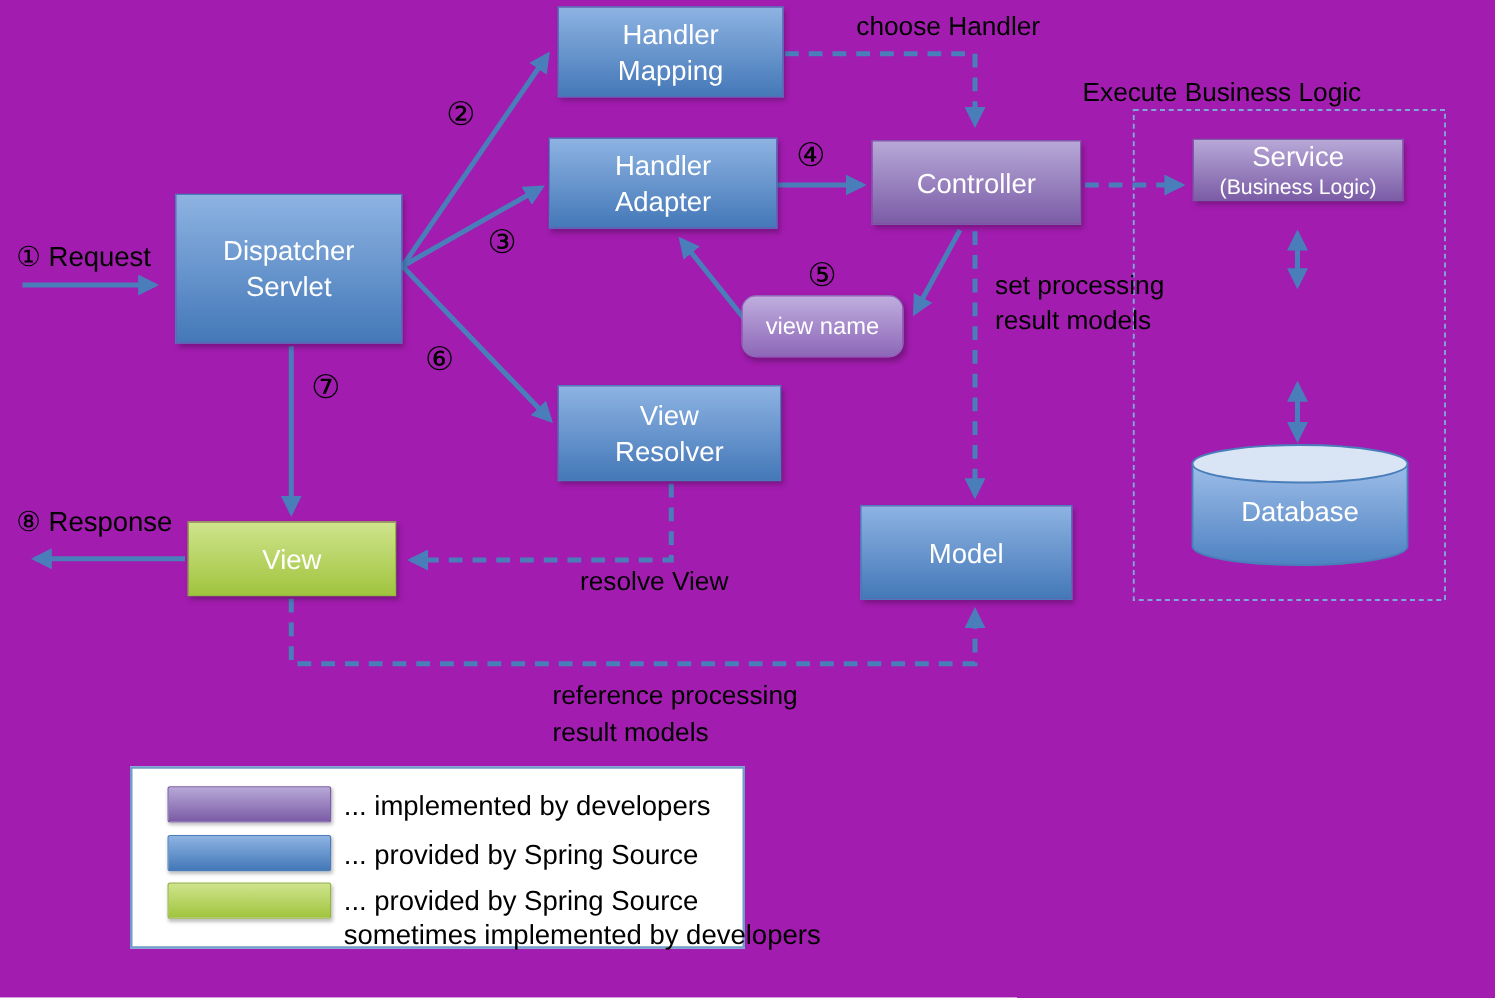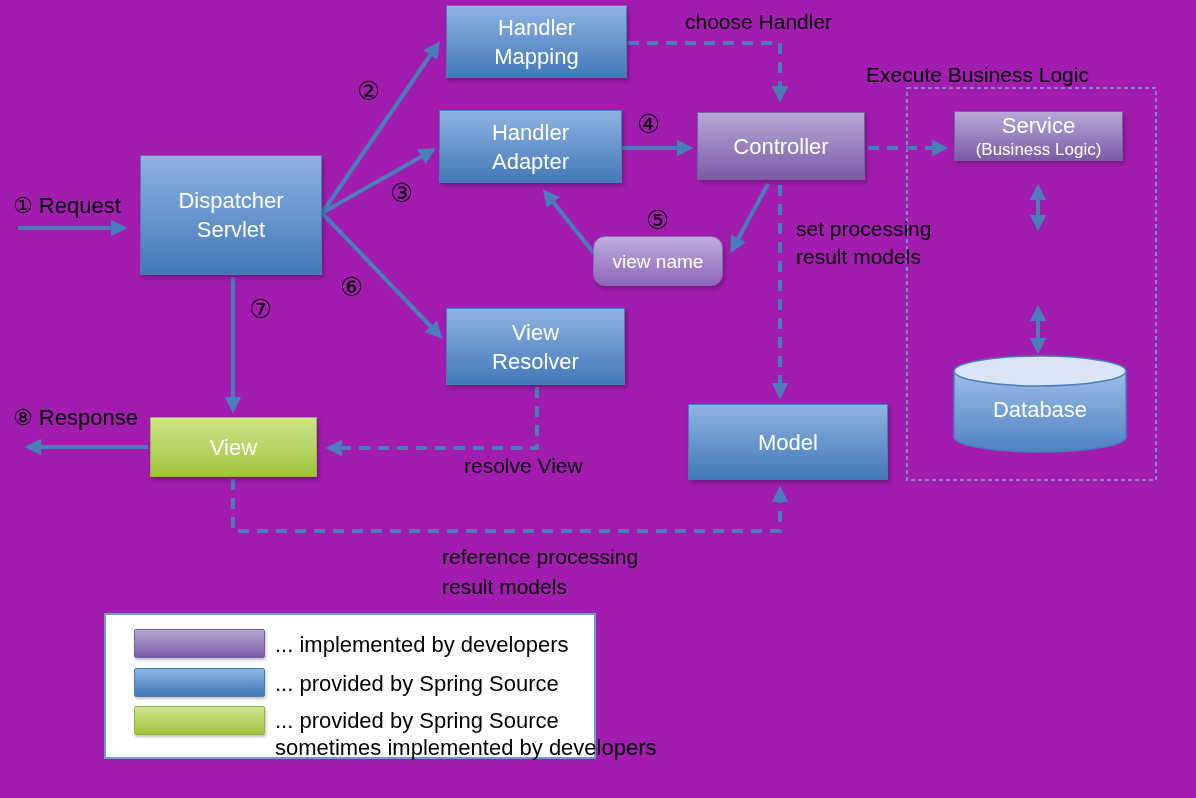--- a/index.html
+++ b/index.html
@@ -147,21 +147,21 @@
 
   <div class="box purple-light rounded" style="left:593px; top:236px; width:130px; height:50px; font-size:19px;">
     <span>view name</span>
   </div>
 
   <div class="box blue" style="left:446px; top:308px; width:179px; height:77px;">
     <span>View
 Resolver</span>
   </div>
 
-  <div class="box blue" style="left:688px; top:404px; width:200px; height:76px;">
+  <div class="box blue" style="left:688px; top:404px; width:170px; height:76px;">
     <span>Model</span>
   </div>
 
   <div class="box green" style="left:150px; top:417px; width:167px; height:60px;">
     <span>View</span>
   </div>
 
   <div class="box purple" style="left:954px; top:111px; width:169px; height:50px; line-height:26px;">
     <span>Service</span>
     <span class="sublabel">(Business Logic)</span>

